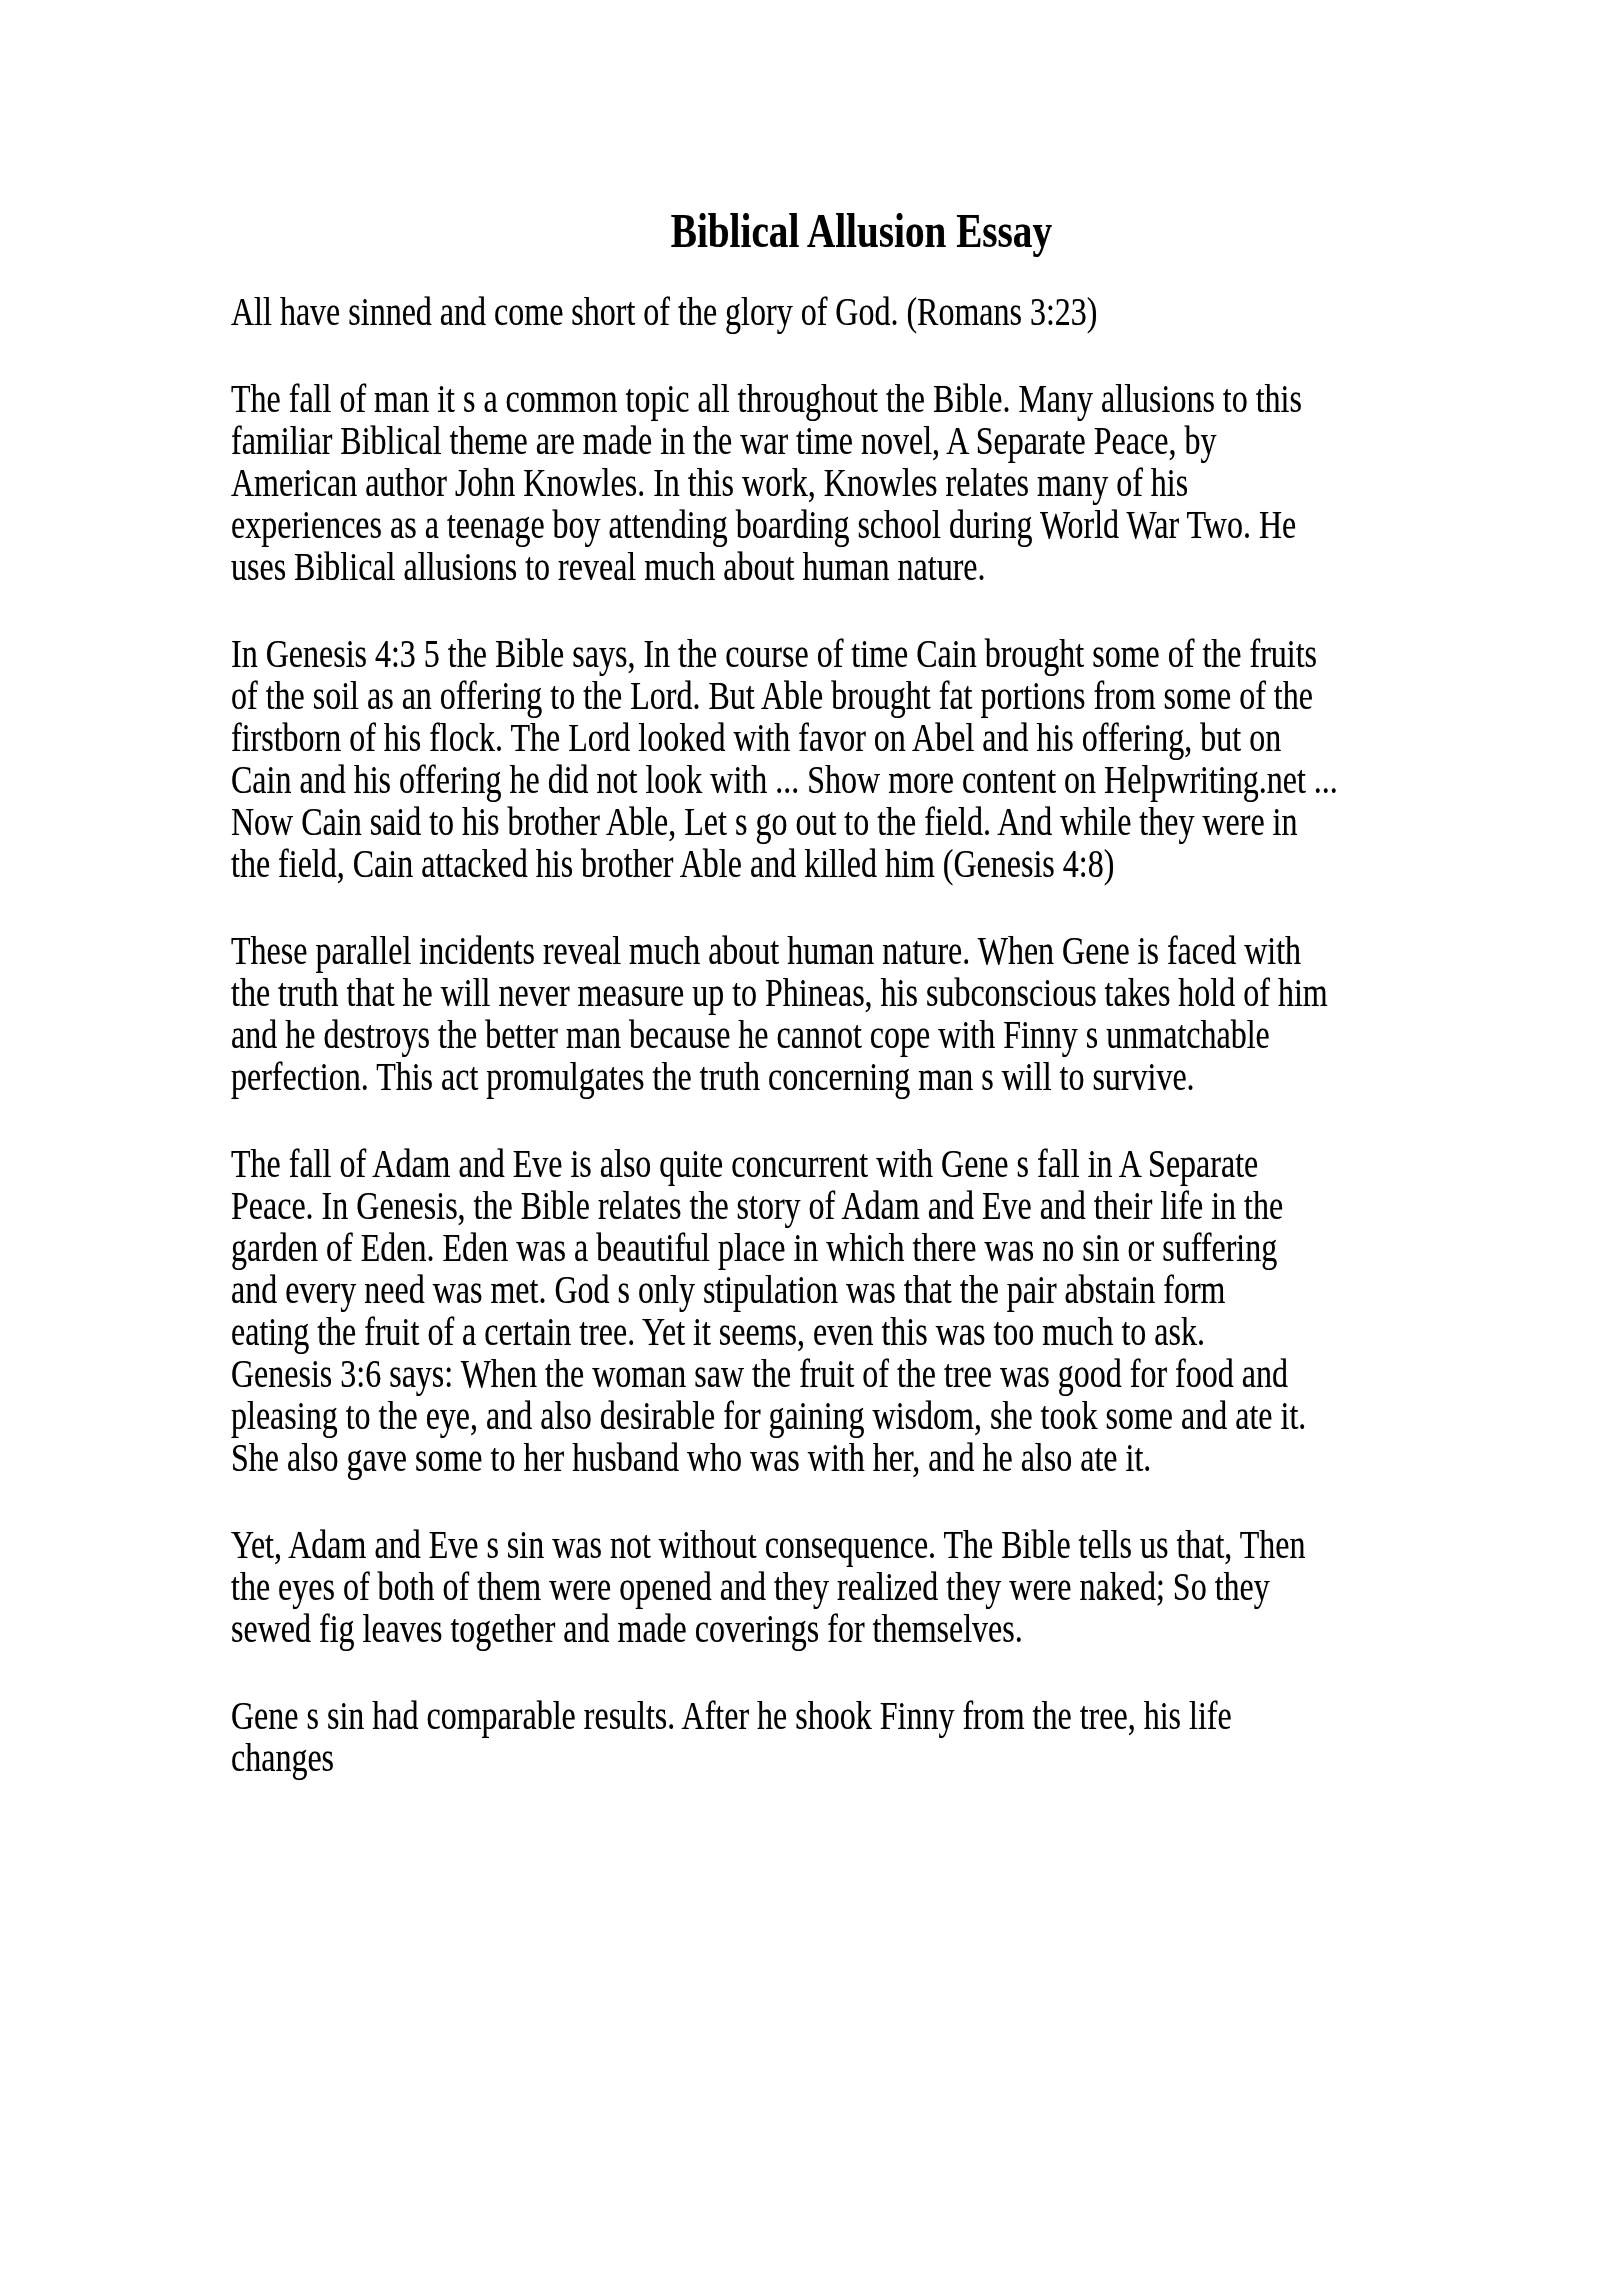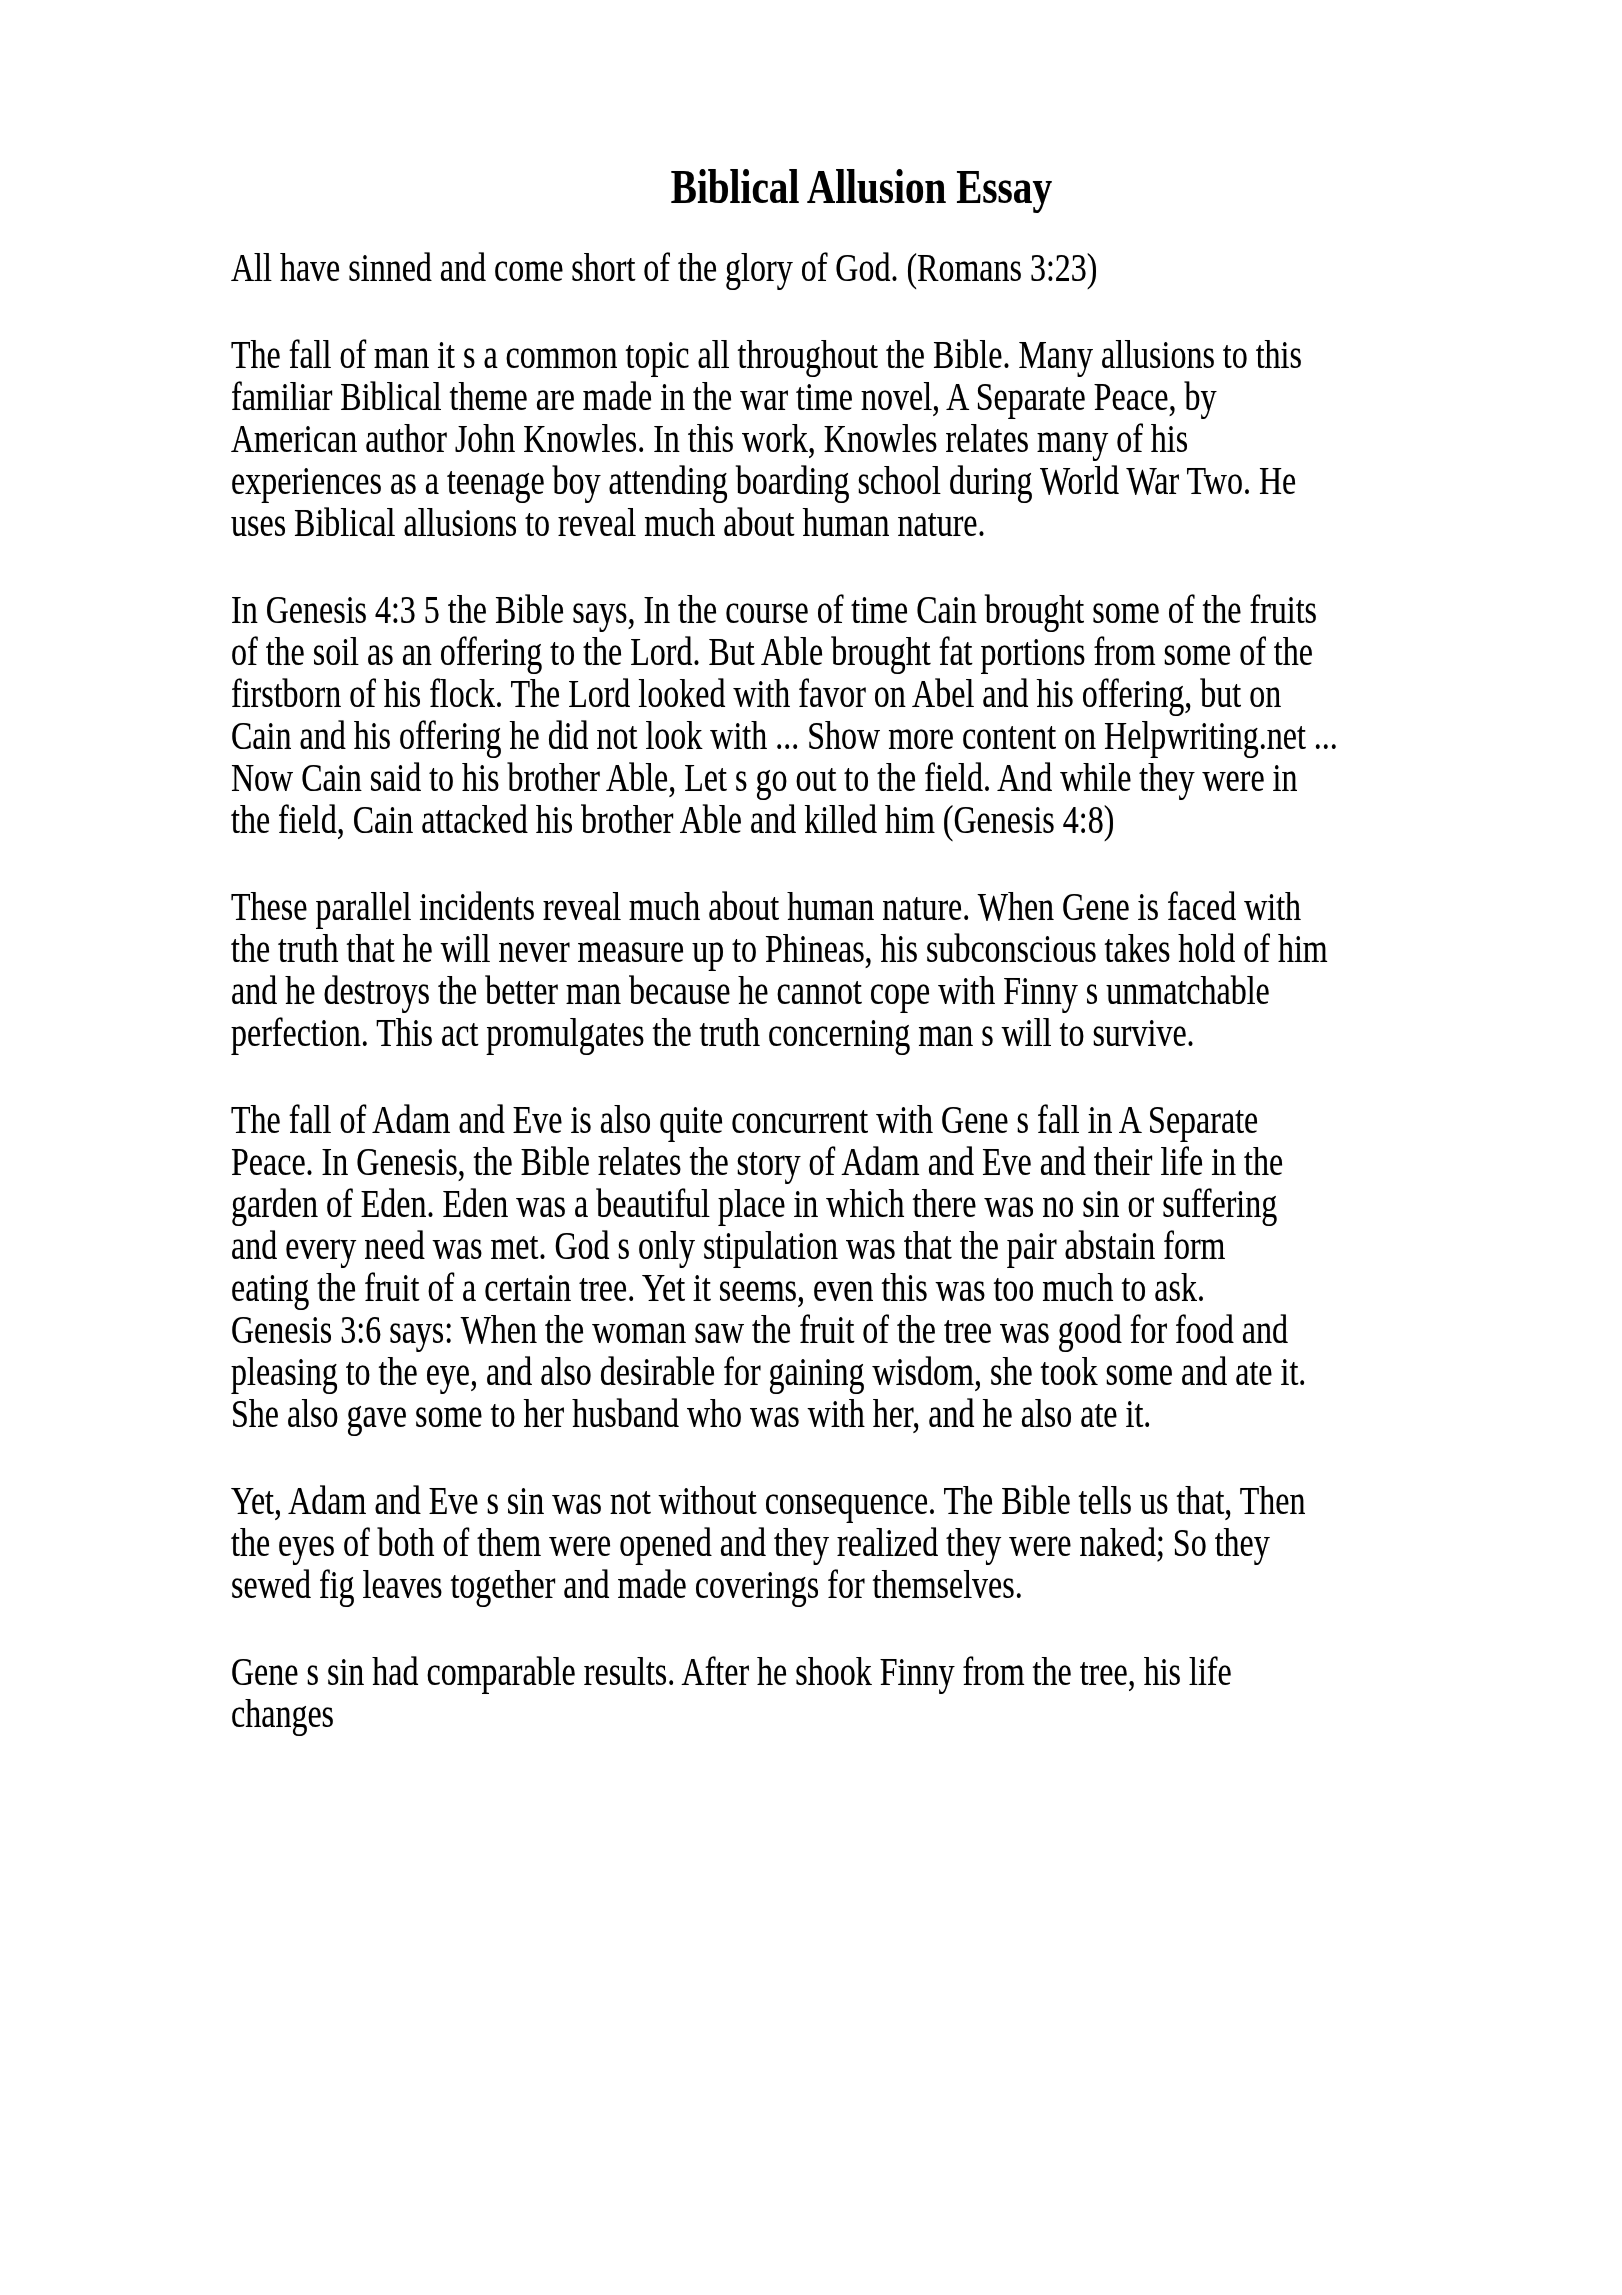--- a/index.html
+++ b/index.html
@@ -8,20 +8,21 @@
     background: #ffffff;
   }
   .page {
     position: relative;
     width: 1622px;
     height: 2197px;
     background: #ffffff;
     overflow: hidden;
     font-family: "Liberation Serif", serif;
     color: #000000;
+    margin-top: 44px;
   }
   .content {
     position: absolute;
     left: 231px;
     top: 158px;
     width: 1663px;
     transform: scaleX(0.8);
     transform-origin: top left;
     text-shadow: 0 0 0.8px rgba(0,0,0,0.45);
   }

